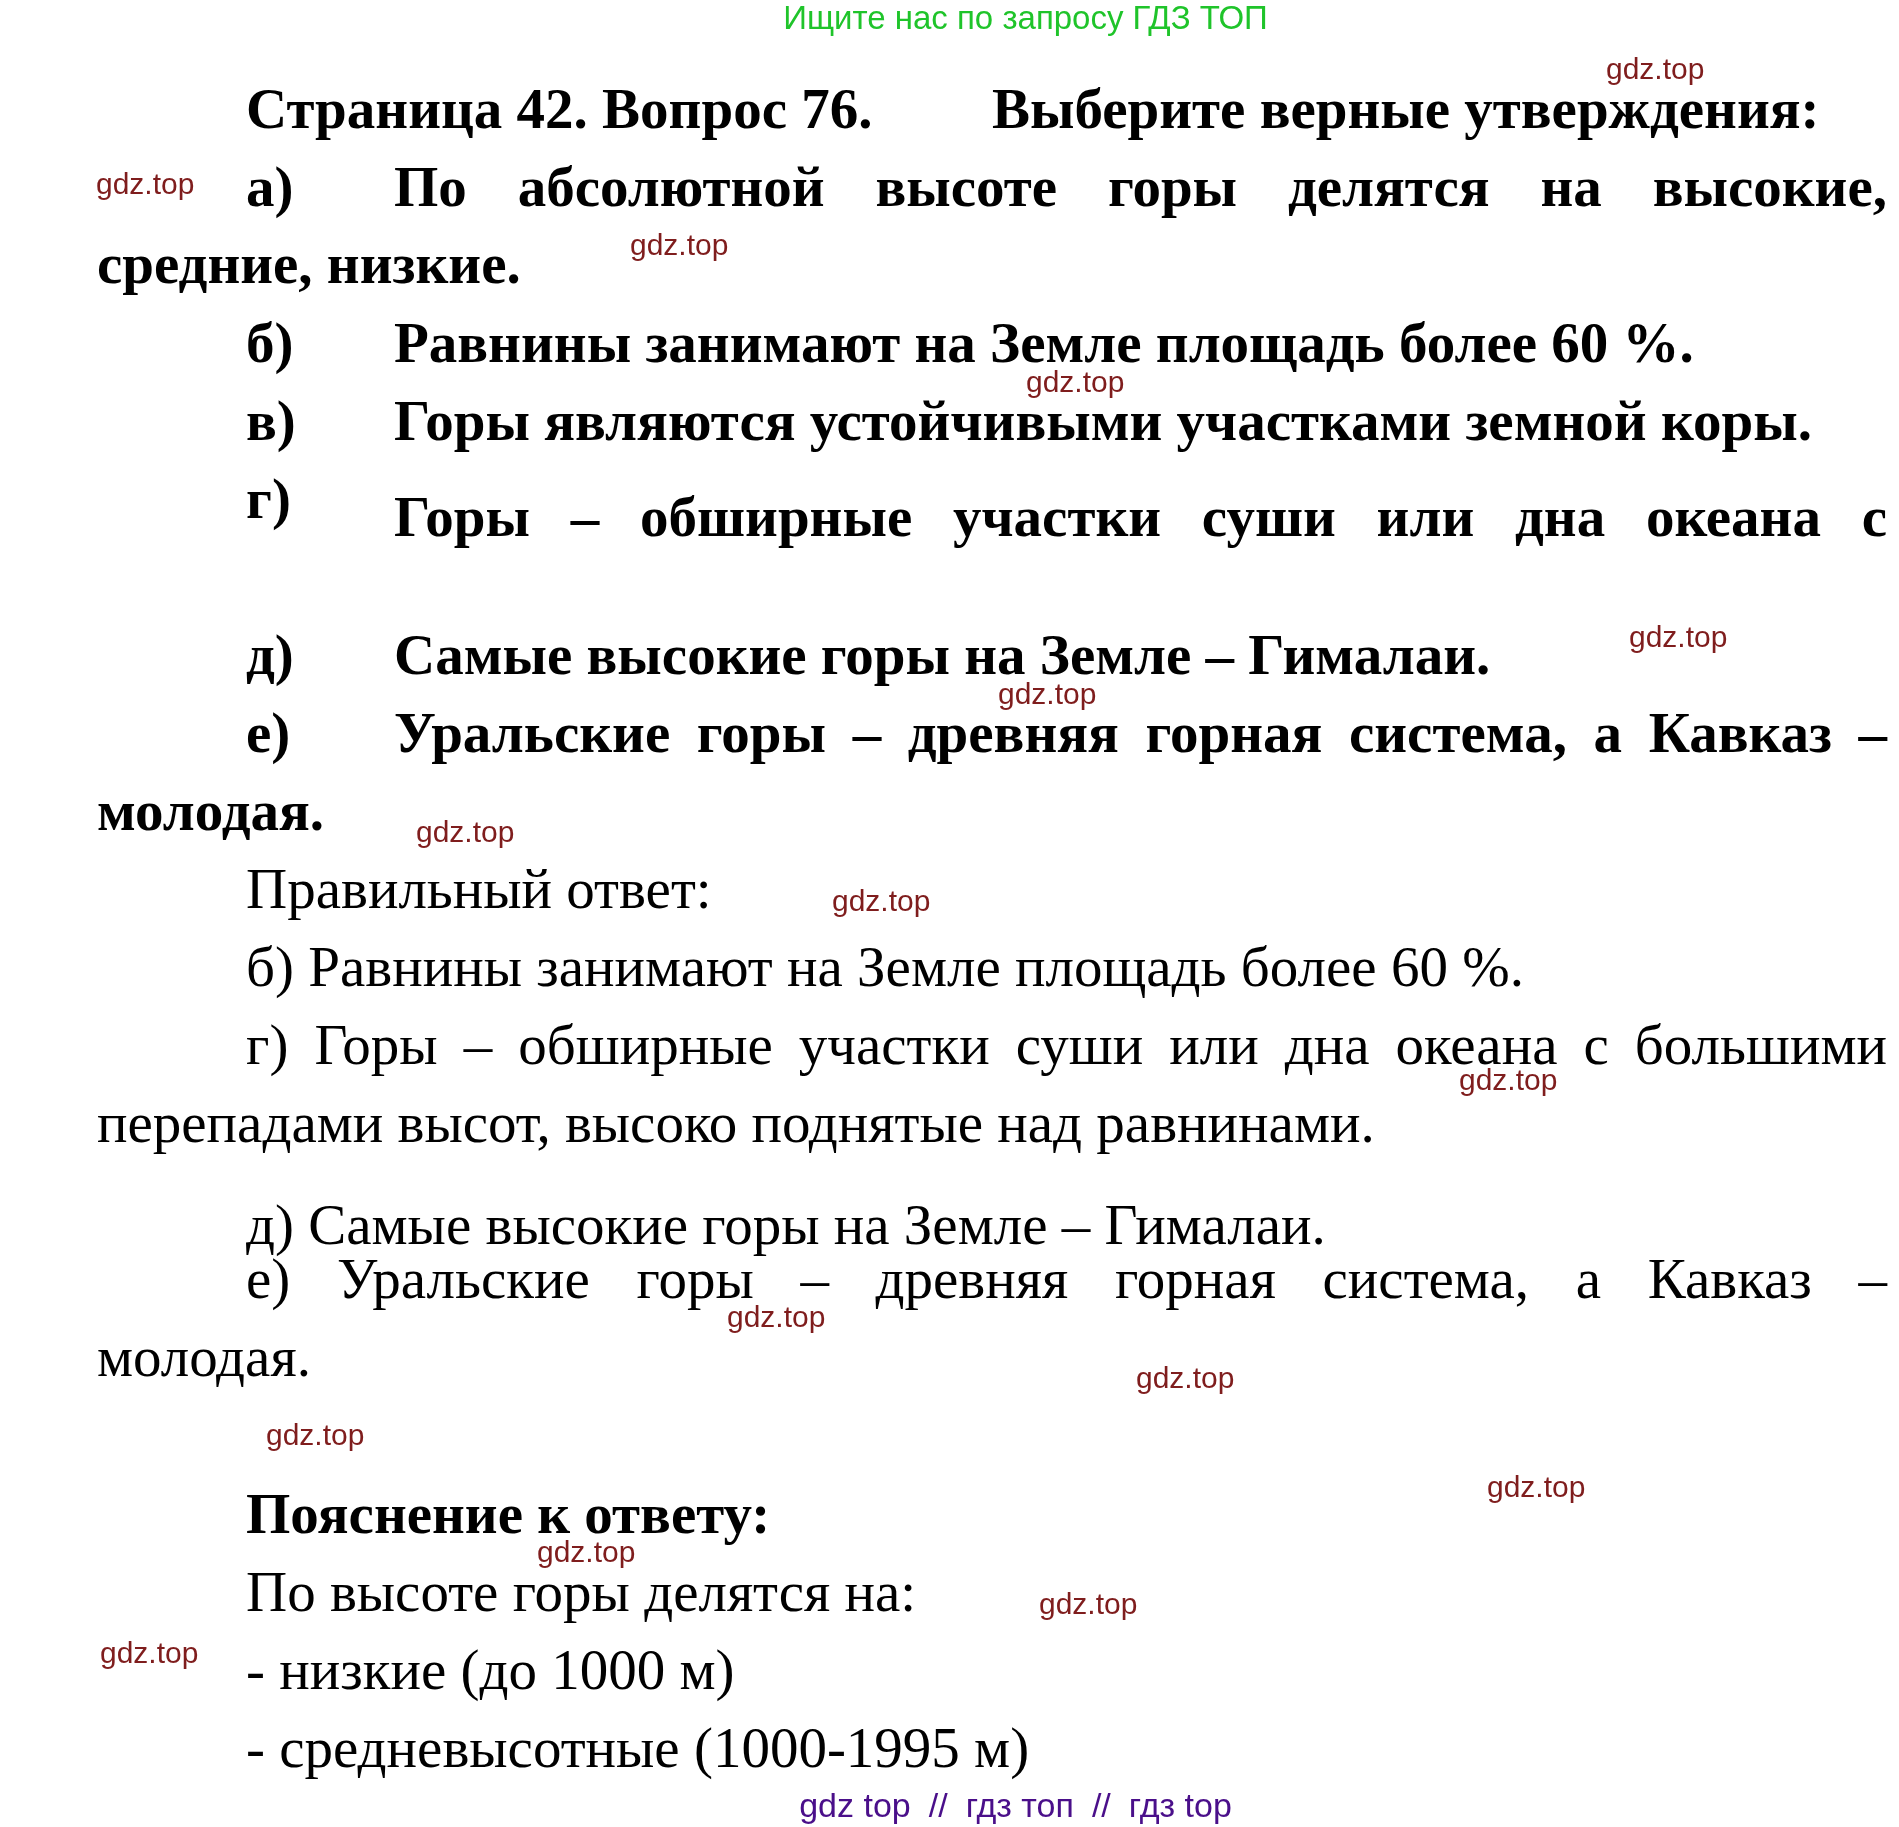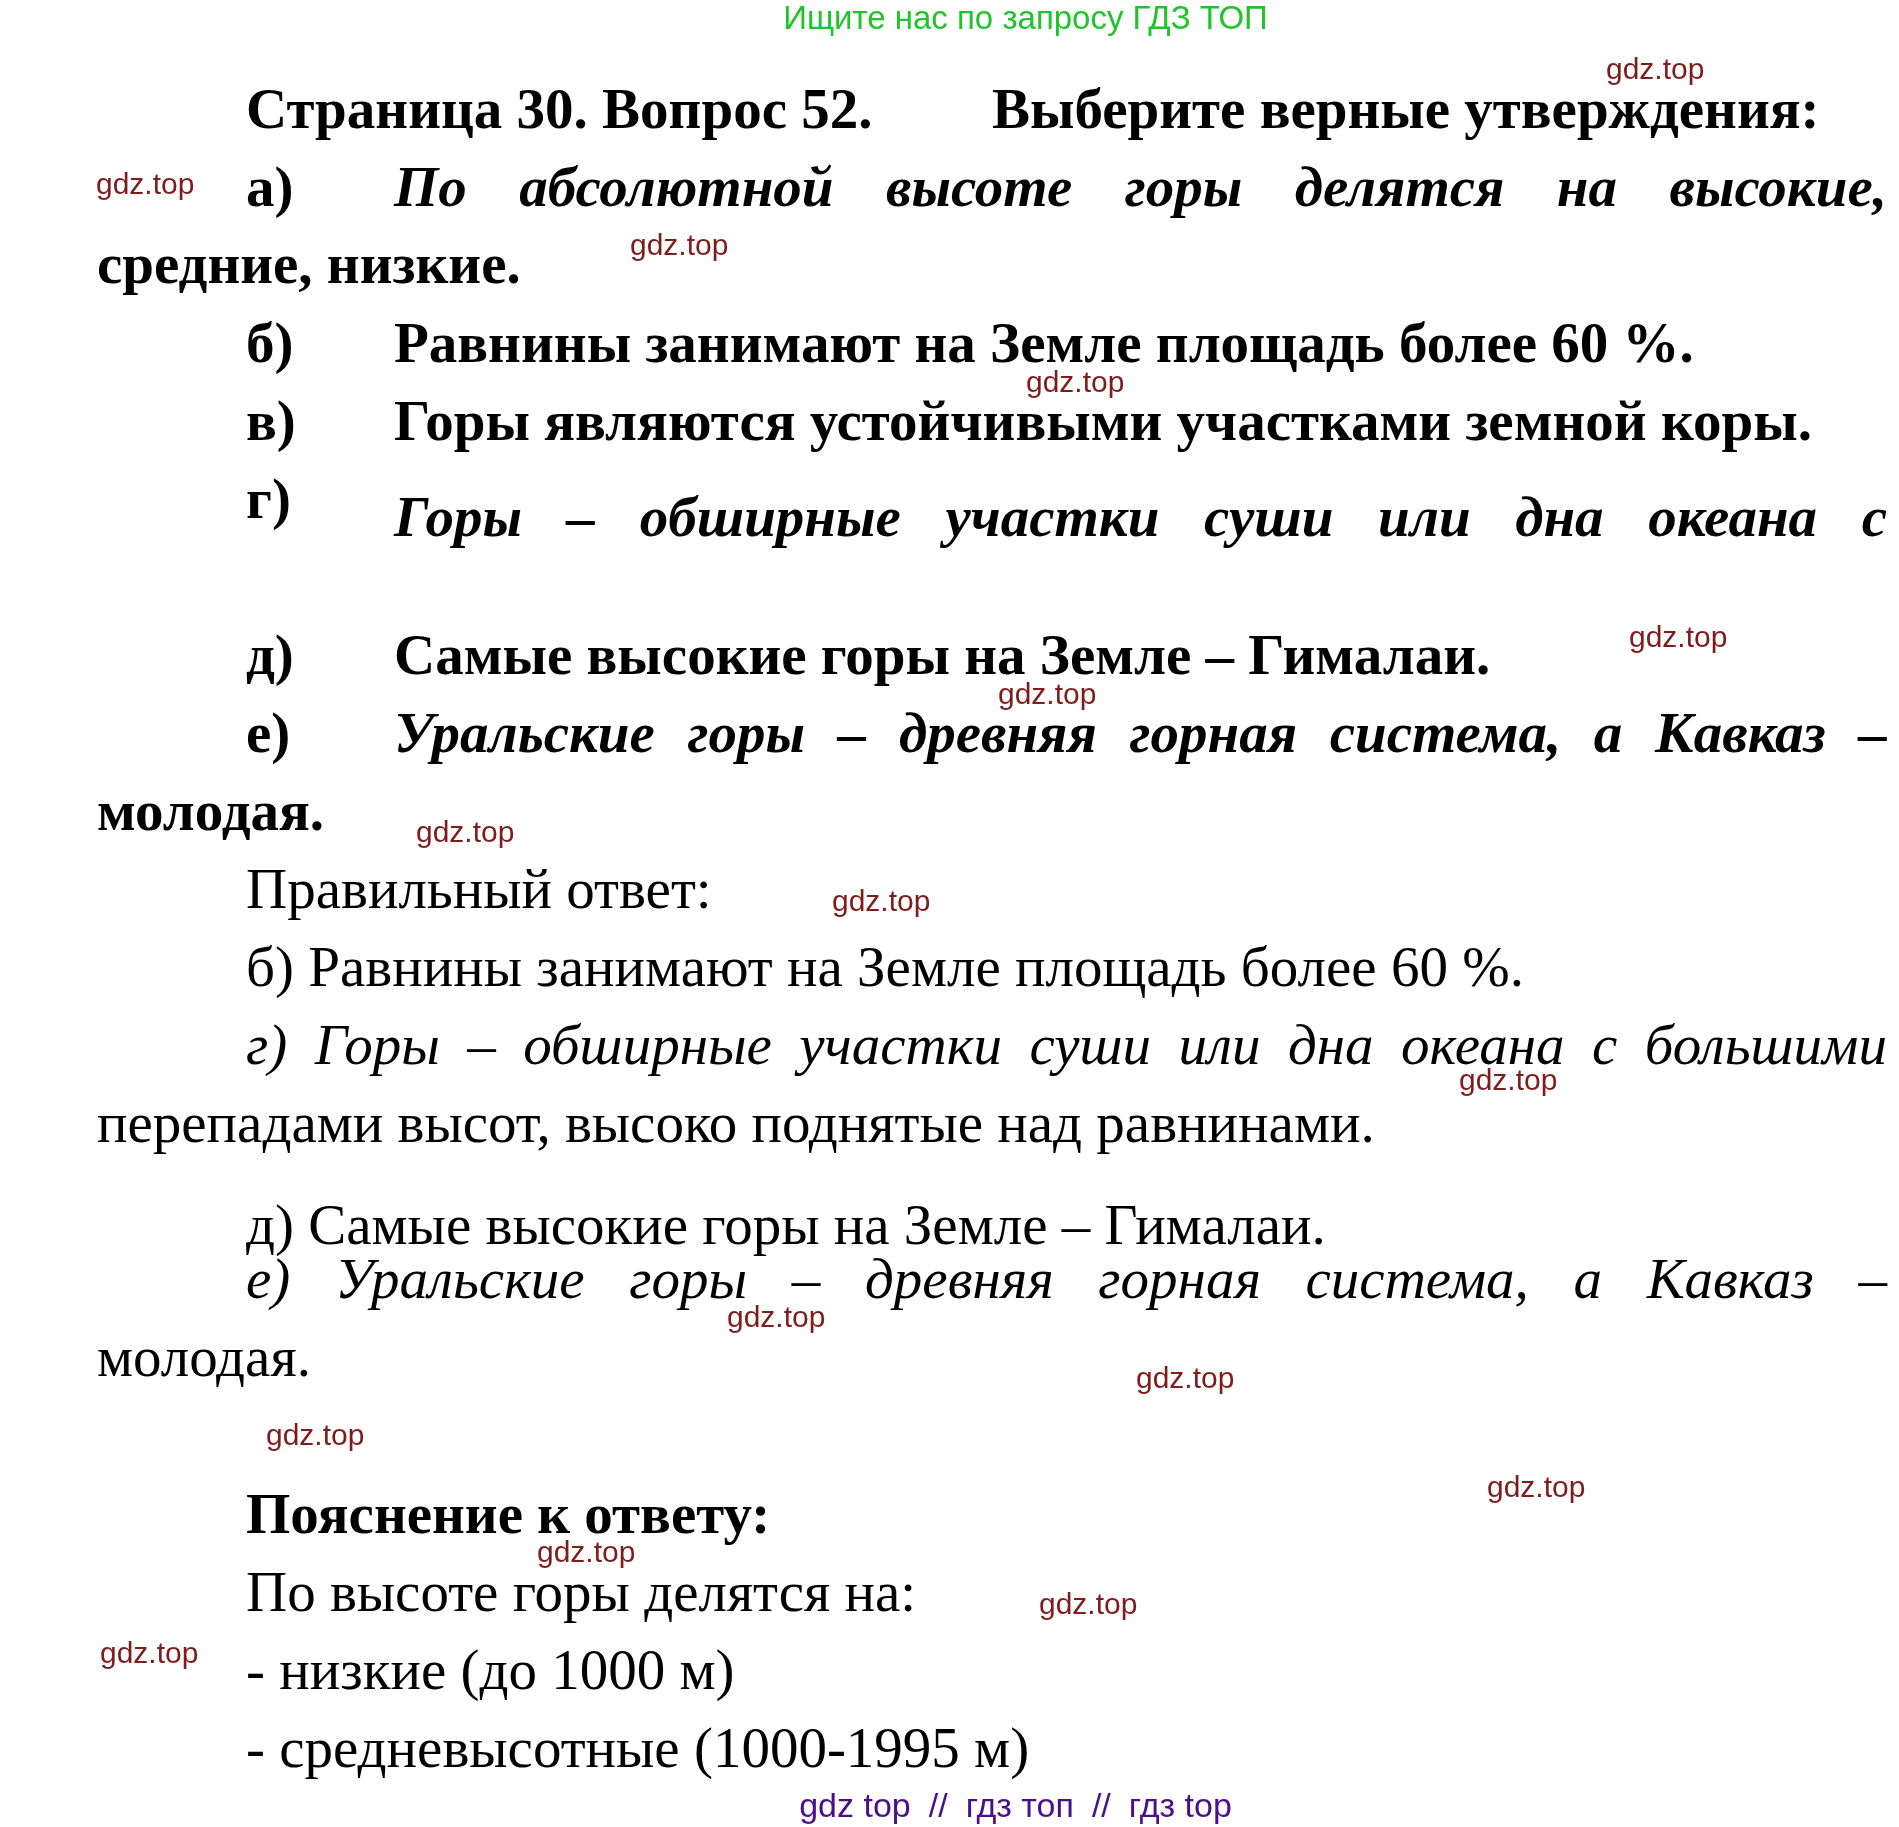--- a/index.html
+++ b/index.html
@@ -3,34 +3,34 @@
 <meta charset="utf-8">
 <style>
   html, body { margin: 0; padding: 0; background: #ffffff; }
   body { width: 1899px; height: 1827px; position: relative; overflow: hidden; }
   .page { position: absolute; left: 0; top: 0; width: 1899px; height: 1827px; background: #fff; margin-left: 46px; }
   .banner { position: absolute; top: 0; left: 0; width: 1899px; text-align: center; padding-left: 60px; box-sizing: border-box;
             font-family: "Liberation Sans", sans-serif; font-size: 33px; line-height: 36px; color: #1fc42a; }
   .line { position: absolute; white-space: nowrap; color: #000; font-family: "Liberation Serif", serif; }
   .b { font-weight: bold; font-size: 57px; line-height: 66px; }
   .r { font-weight: normal; font-size: 57px; line-height: 66px; }
-  .just { text-align: justify; text-align-last: justify; white-space: normal; font-style: italic; }
+  .just { text-align: justify; text-align-last: justify; white-space: normal; }
   .wm { position: absolute; font-family: "Liberation Sans", sans-serif; font-size: 30px; line-height: 32px; color: #7f1d1d; white-space: nowrap; }
   .footer { position: absolute; top: 1785px; left: 0; width: 1899px; text-align: center;
             font-family: "Liberation Sans", sans-serif; font-size: 34px; line-height: 40px; color: #4a0f8a; padding-left: 40px; box-sizing: border-box; }
   .footer .sep { margin: 0 18px; }
 </style>
 </head>
 <body>
 
 <div class="page">
 
   <div class="banner">Ищите нас по запросу ГДЗ ТОП</div>
 
-  <div class="line b" style="left:200px; top:76px;">Страница 30. Вопрос 52.</div>
+  <div class="line b" style="left:200px; top:76px;">Страница 42. Вопрос 76.</div>
   <div class="line b" style="left:946px; top:76px;">Выберите верные утверждения:</div>
 
   <div class="line b" style="left:200px; top:154px;">а)</div>
   <div class="line b just" style="left:348px; top:154px; width:1493px;">По абсолютной высоте горы делятся на высокие,</div>
   <div class="line b" style="left:51px; top:231px;">средние, низкие.</div>
 
   <div class="line b" style="left:200px; top:310px;">б)</div>
   <div class="line b" style="left:348px; top:310px;">Равнины занимают на Земле площадь более 60 %.</div>
 
   <div class="line b" style="left:200px; top:388px;">в)</div>

